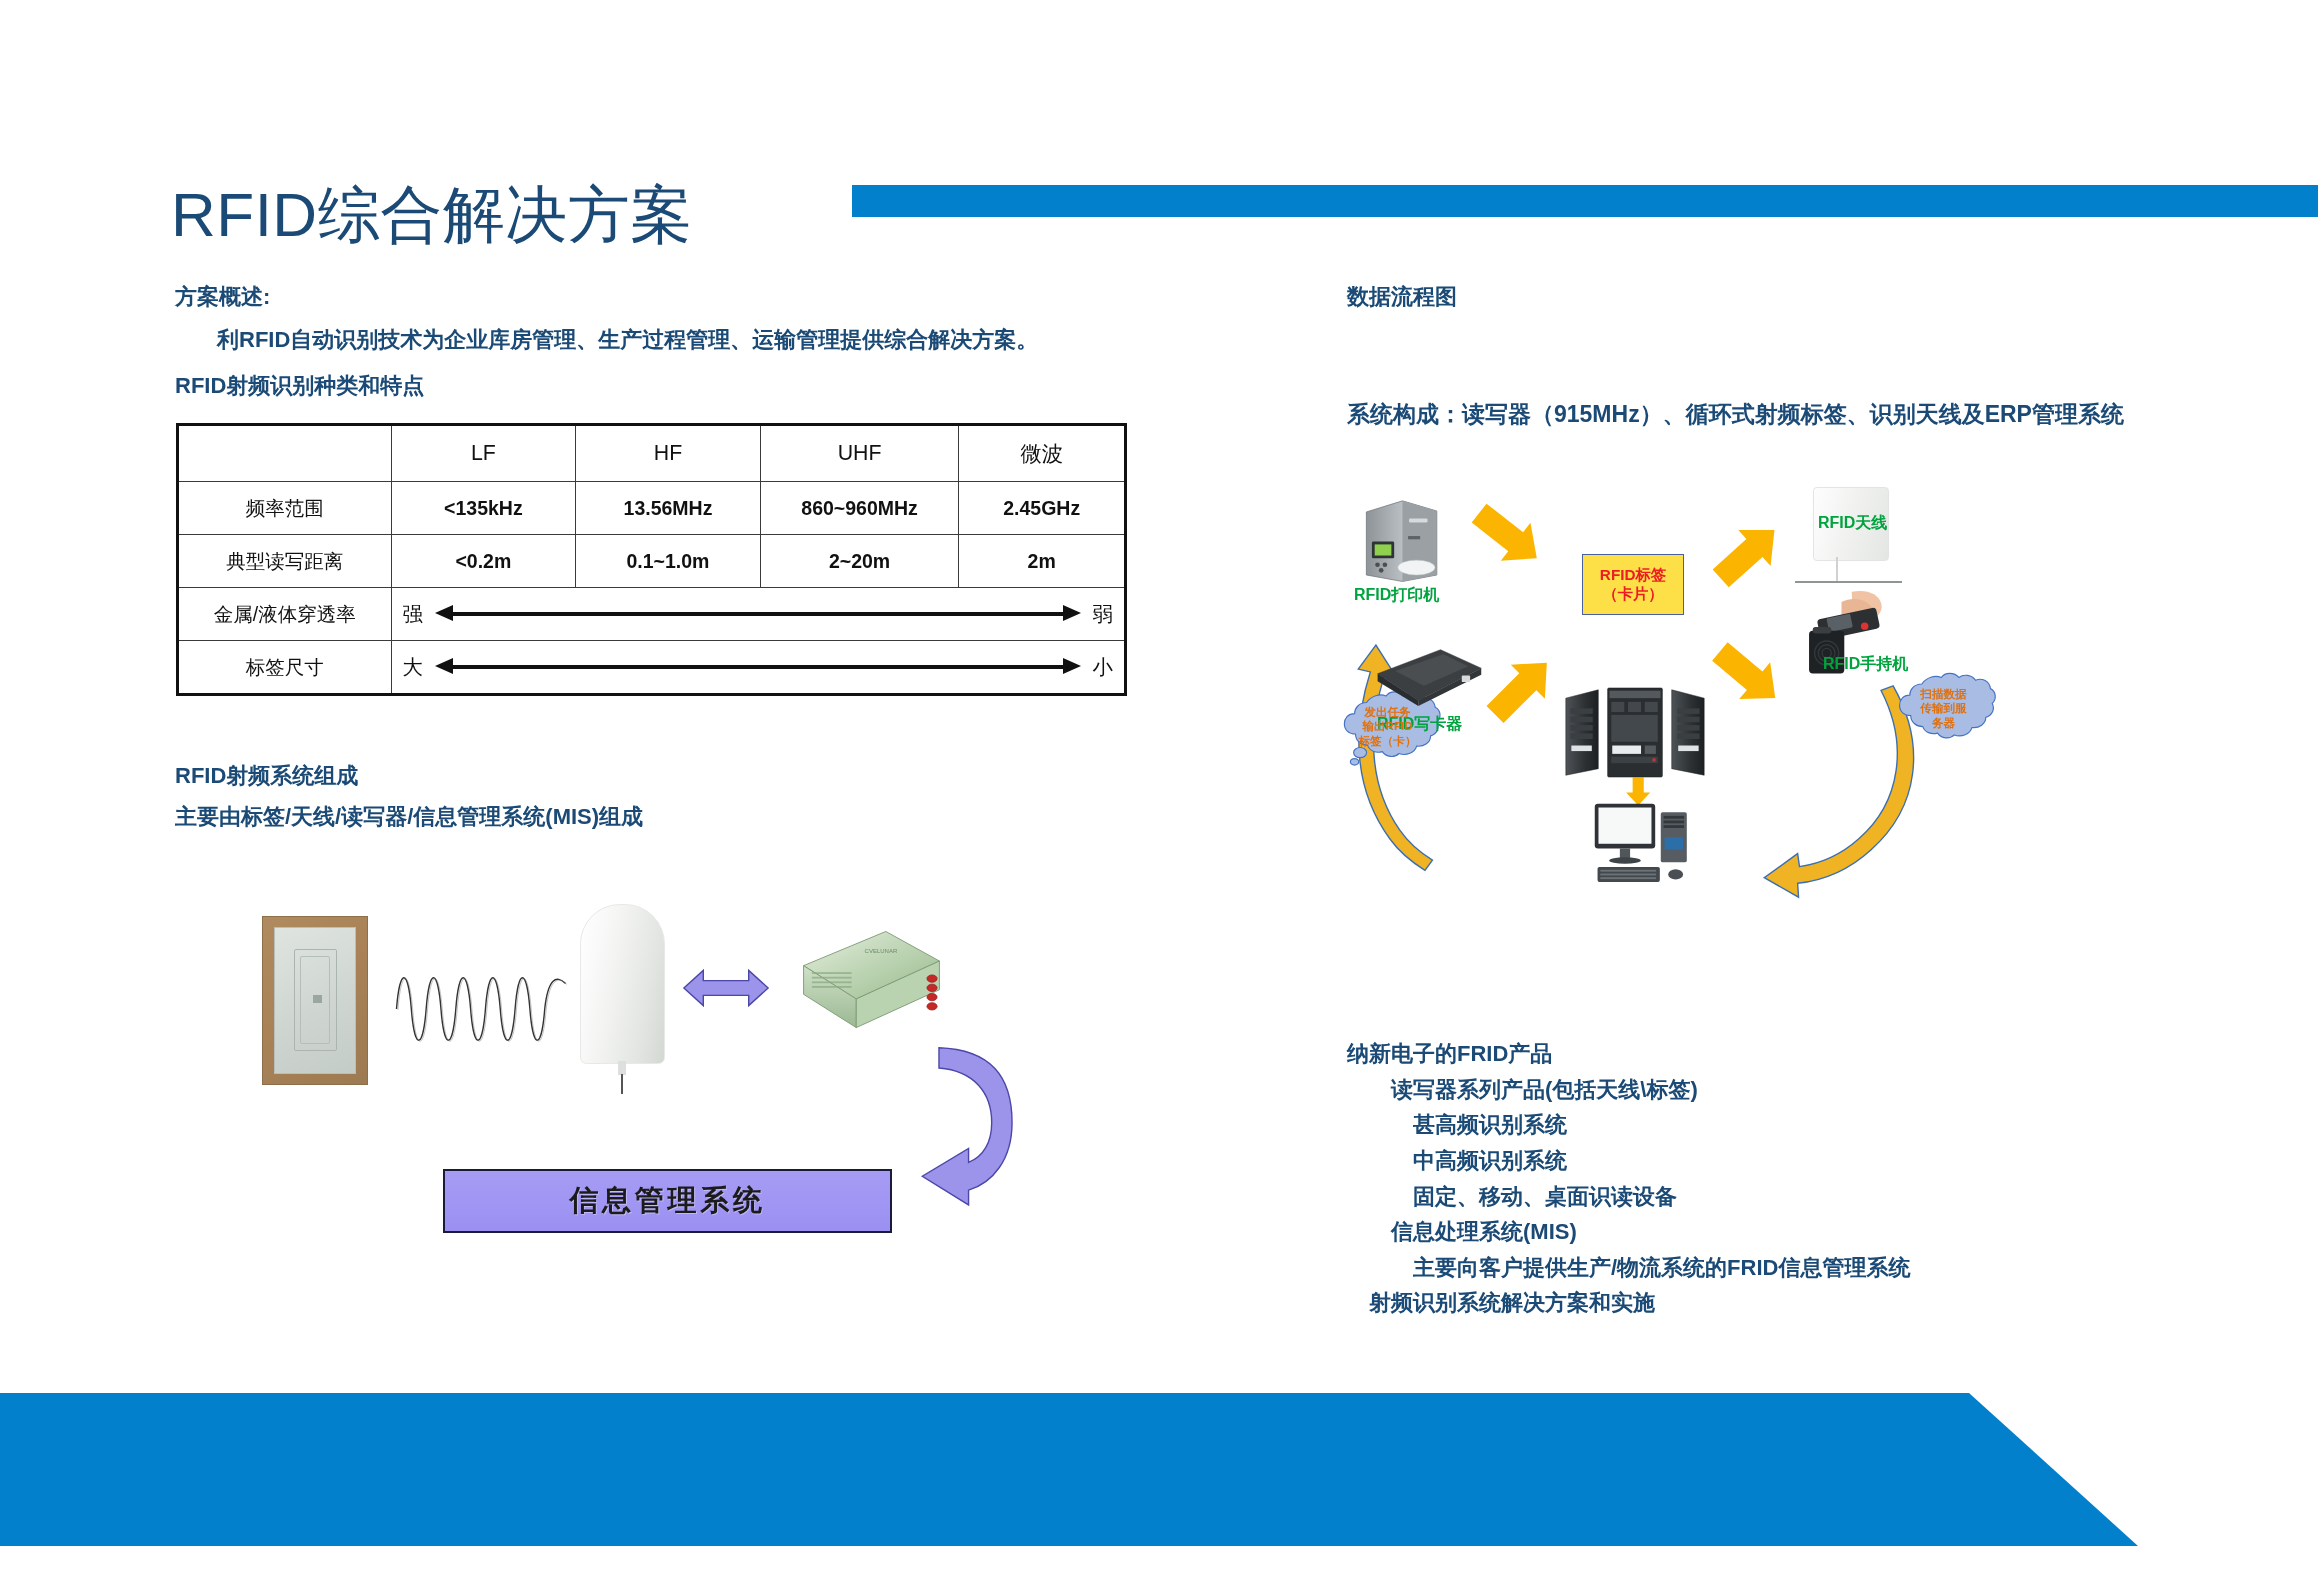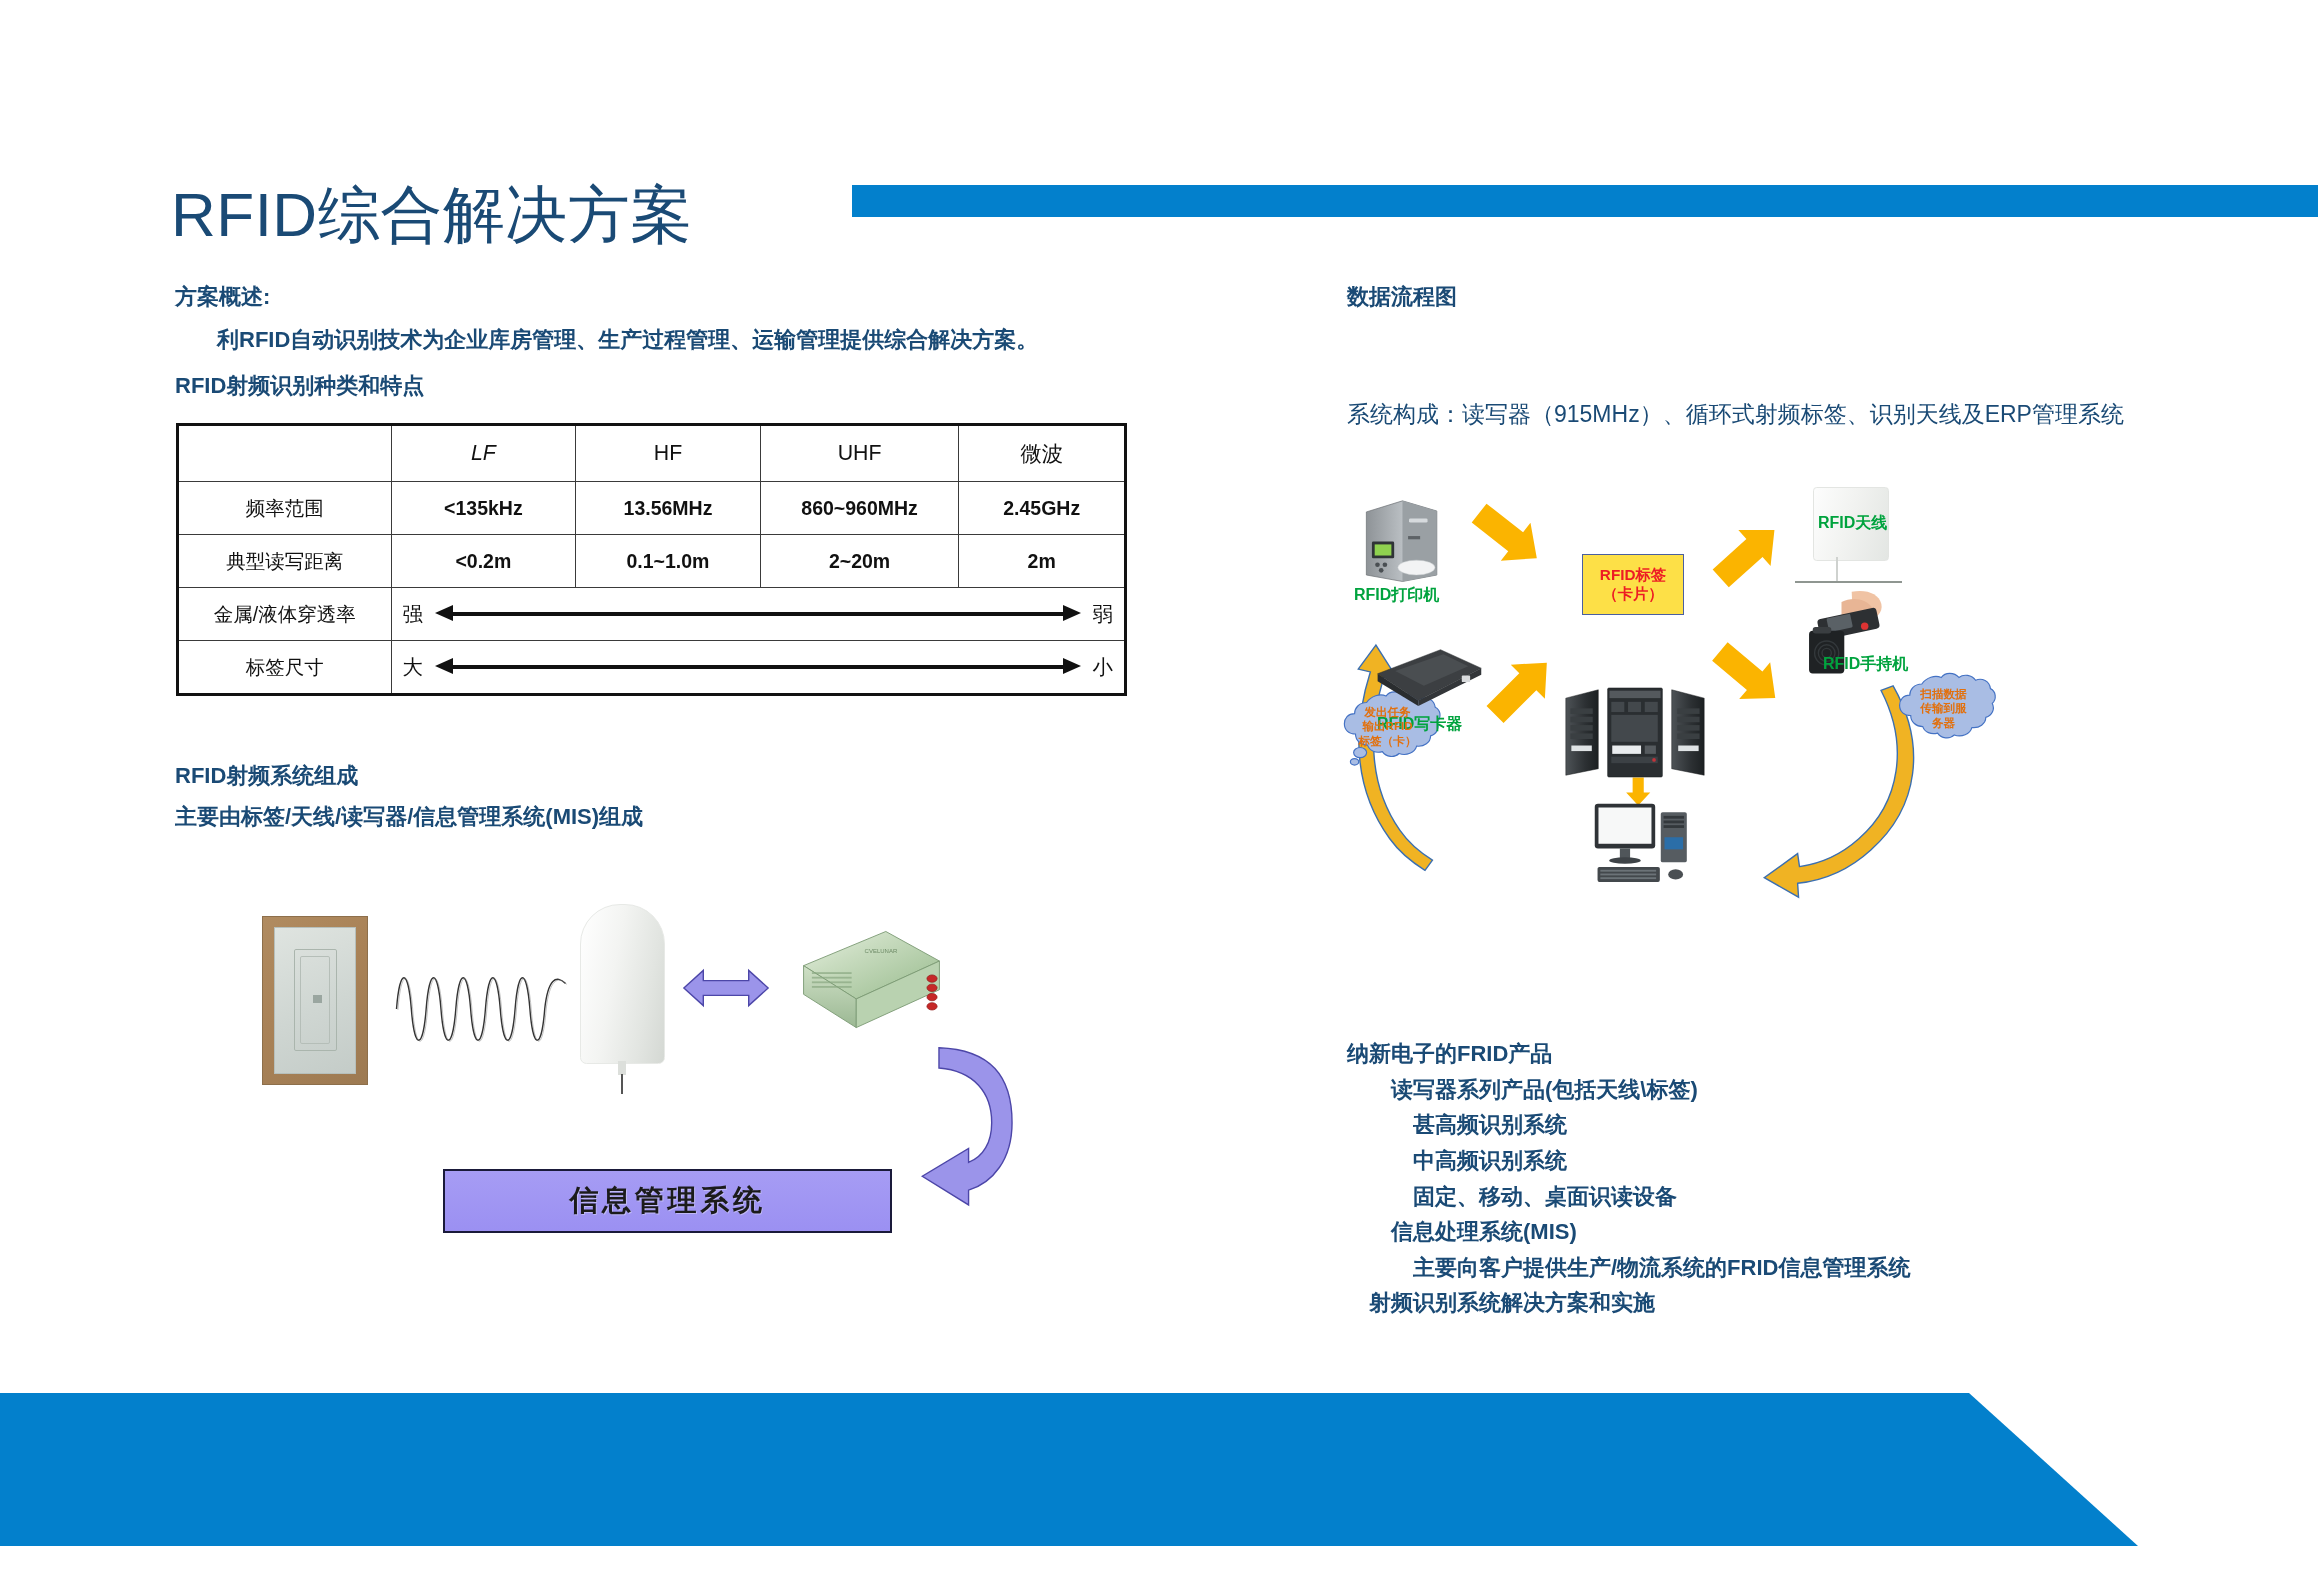--- a/index.html
+++ b/index.html
@@ -26,42 +26,42 @@
 
   
   #spec-table{position:absolute;left:176px;top:423px;width:858px;
               border-collapse:collapse;table-layout:fixed;
               border:3.2px solid #111;background:#fff;}
   #spec-table td{border:1.4px solid #3a3a3a;height:52px;vertical-align:middle;
                  font-size:19.5px;color:#111;padding:0 8.3px;}
   #spec-table .hd{text-align:center;font-weight:400;font-size:21.3px;height:55px;}
   #spec-table .rowlab{width:195px;text-align:center;font-weight:400;}
   #spec-table .val{text-align:center;font-weight:700;}
-  #spec-table .c1{width:167px;font-style:italic;}
+  #spec-table .c1{width:167px;}
   #spec-table .c2{width:167px;}
   #spec-table .c3{width:181px;}
   #spec-table .c4{width:148px;}
 
   .arrowcell{position:relative;padding:0 !important;}
   .arrowwrap{display:flex;align-items:center;justify-content:space-between;
              height:100%;width:100%;padding:0 11px;box-sizing:border-box;}
   .aend{font-size:20.4px;color:#111;flex:0 0 auto;}
   .abar{flex:1 1 auto;position:relative;height:18.5px;margin:0 12px;}
   .abar:before{content:"";position:absolute;left:16px;right:16px;top:50%;
                height:4.6px;margin-top:-2.3px;background:#111;}
   .abar:after{content:"";position:absolute;right:0;top:50%;margin-top:-8.8px;
               border-left:18.5px solid #111;border-top:8.8px solid transparent;
               border-bottom:8.8px solid transparent;}
   .abar .lhead{position:absolute;left:0;top:50%;margin-top:-8.8px;
                border-right:18.5px solid #111;border-top:8.8px solid transparent;
                border-bottom:8.8px solid transparent;}
 
   
   #lbl-flow{position:absolute;left:1347px;top:282px;font-size:22px;font-weight:700;color:#1a4a75;white-space:nowrap;}
-  #lbl-sysmake{position:absolute;left:1347px;top:399px;font-size:23px;font-weight:400;color:#1a4a75;white-space:nowrap;}
+  #lbl-sysmake{position:absolute;left:1347px;top:399px;font-size:23px;font-weight:700;color:#1a4a75;white-space:nowrap;}
 
   #prod-list{position:absolute;left:1347px;top:1036px;color:#1a4a75;font-weight:700;}
   #prod-list div{font-size:22px;line-height:1.62;white-space:nowrap;}
 
   
   #illus{position:absolute;left:241px;top:872px;width:779px;height:352px;}
   
   #tag-photo{position:absolute;left:21px;top:44px;width:104px;height:167px;
              background:linear-gradient(140deg,#b08b60 0%,#a98257 45%,#9d7a52 100%);
              border:0.9px solid #8d6f4b;}

